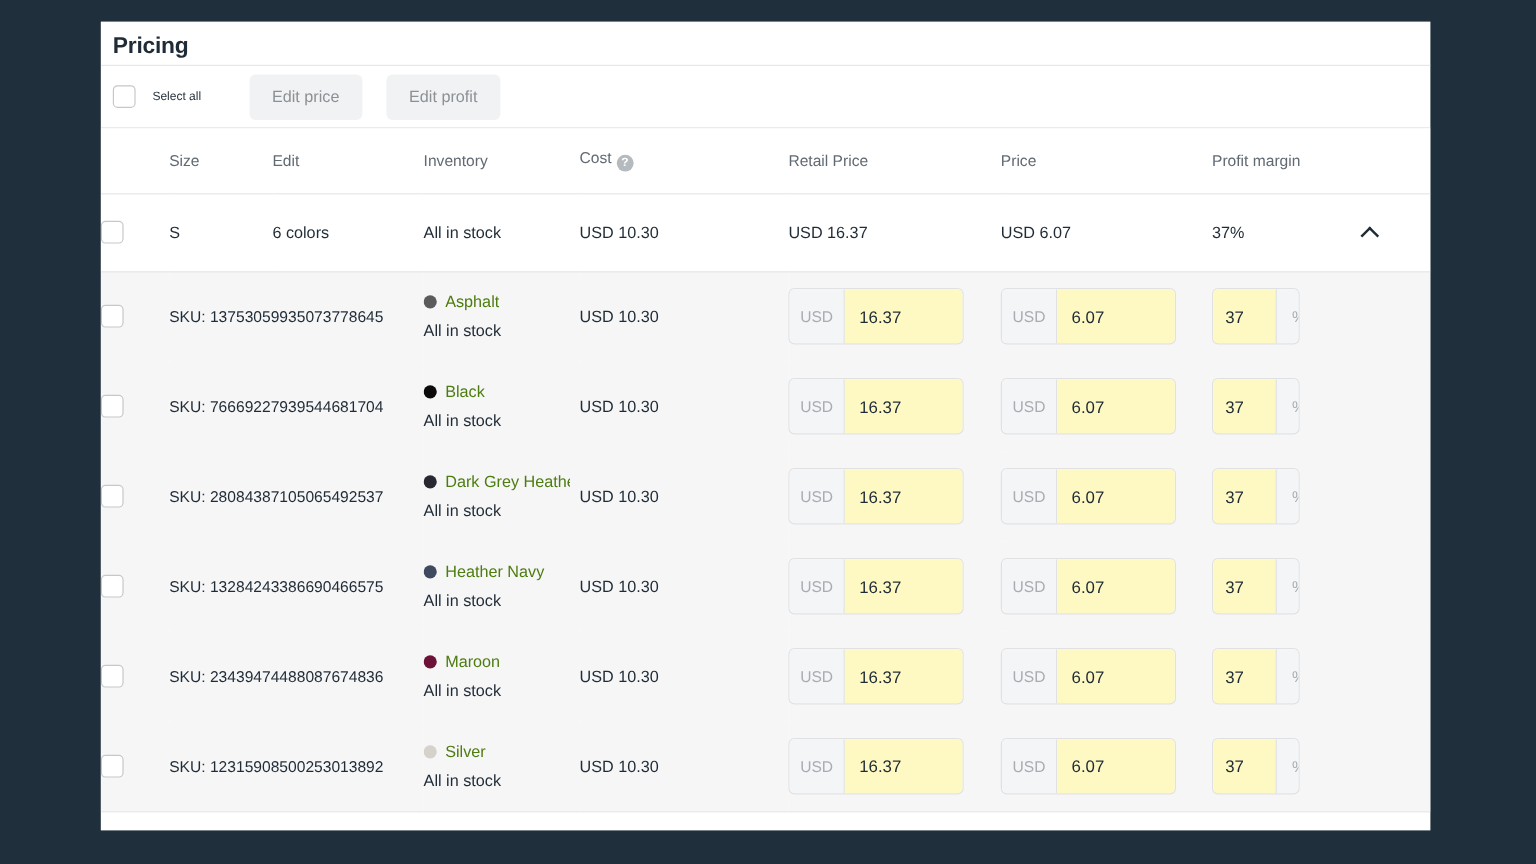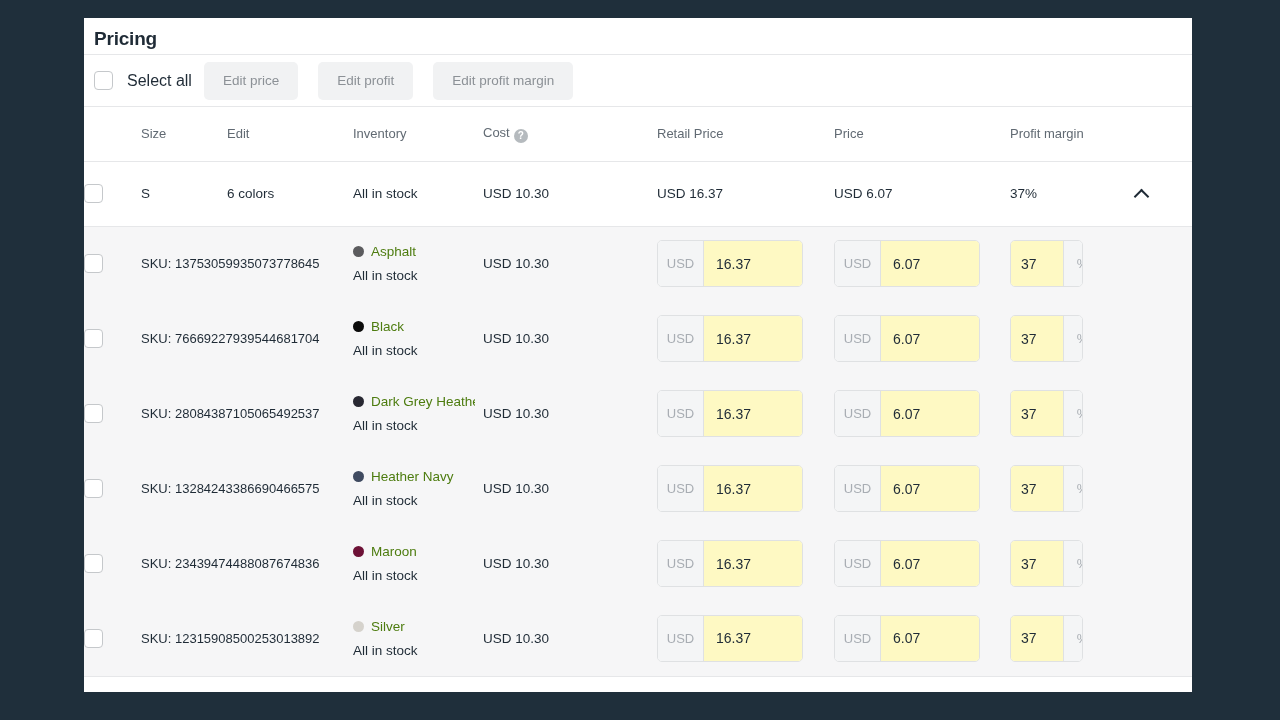--- a/index.html
+++ b/index.html
@@ -40,24 +40,24 @@
     gap: 12px;
   }
   .checkbox {
     width: 19px; height: 19px;
     border: 1.5px solid #c5c8cb;
     border-radius: 4px;
     background: #fff;
     flex: 0 0 auto;
   }
   .select-all-label {
-    font-size: 16px;
+    font-size: 10px;
     color: #1f2b36;
     margin-left: 2px;
-    margin-right: 0;
+    margin-right: 28px;
   }
   .btn-disabled {
     background: #f1f2f3;
     color: #8c9196;
     border: none;
     border-radius: 5px;
     height: 38px;
     padding: 0 19px;
     font-size: 13.5px;
     font-family: "Liberation Sans", sans-serif;
@@ -193,21 +193,20 @@
 
 <div id="card">
 
   <div class="pricing-title">Pricing</div>
 
   <div class="bulk-bar">
     <div class="checkbox"></div>
     <span class="select-all-label">Select all</span>
     <button class="btn-disabled btn-gap">Edit price</button>
     <button class="btn-disabled btn-gap">Edit profit</button>
-    <button class="btn-disabled">Edit profit margin</button>
   </div>
 
   <table class="pricing-table">
     <colgroup>
       <col class="c-check">
         <col class="c-size">
         <col class="c-color">
         <col class="c-inv">
       <col class="c-cost">
         <col class="c-retail">

